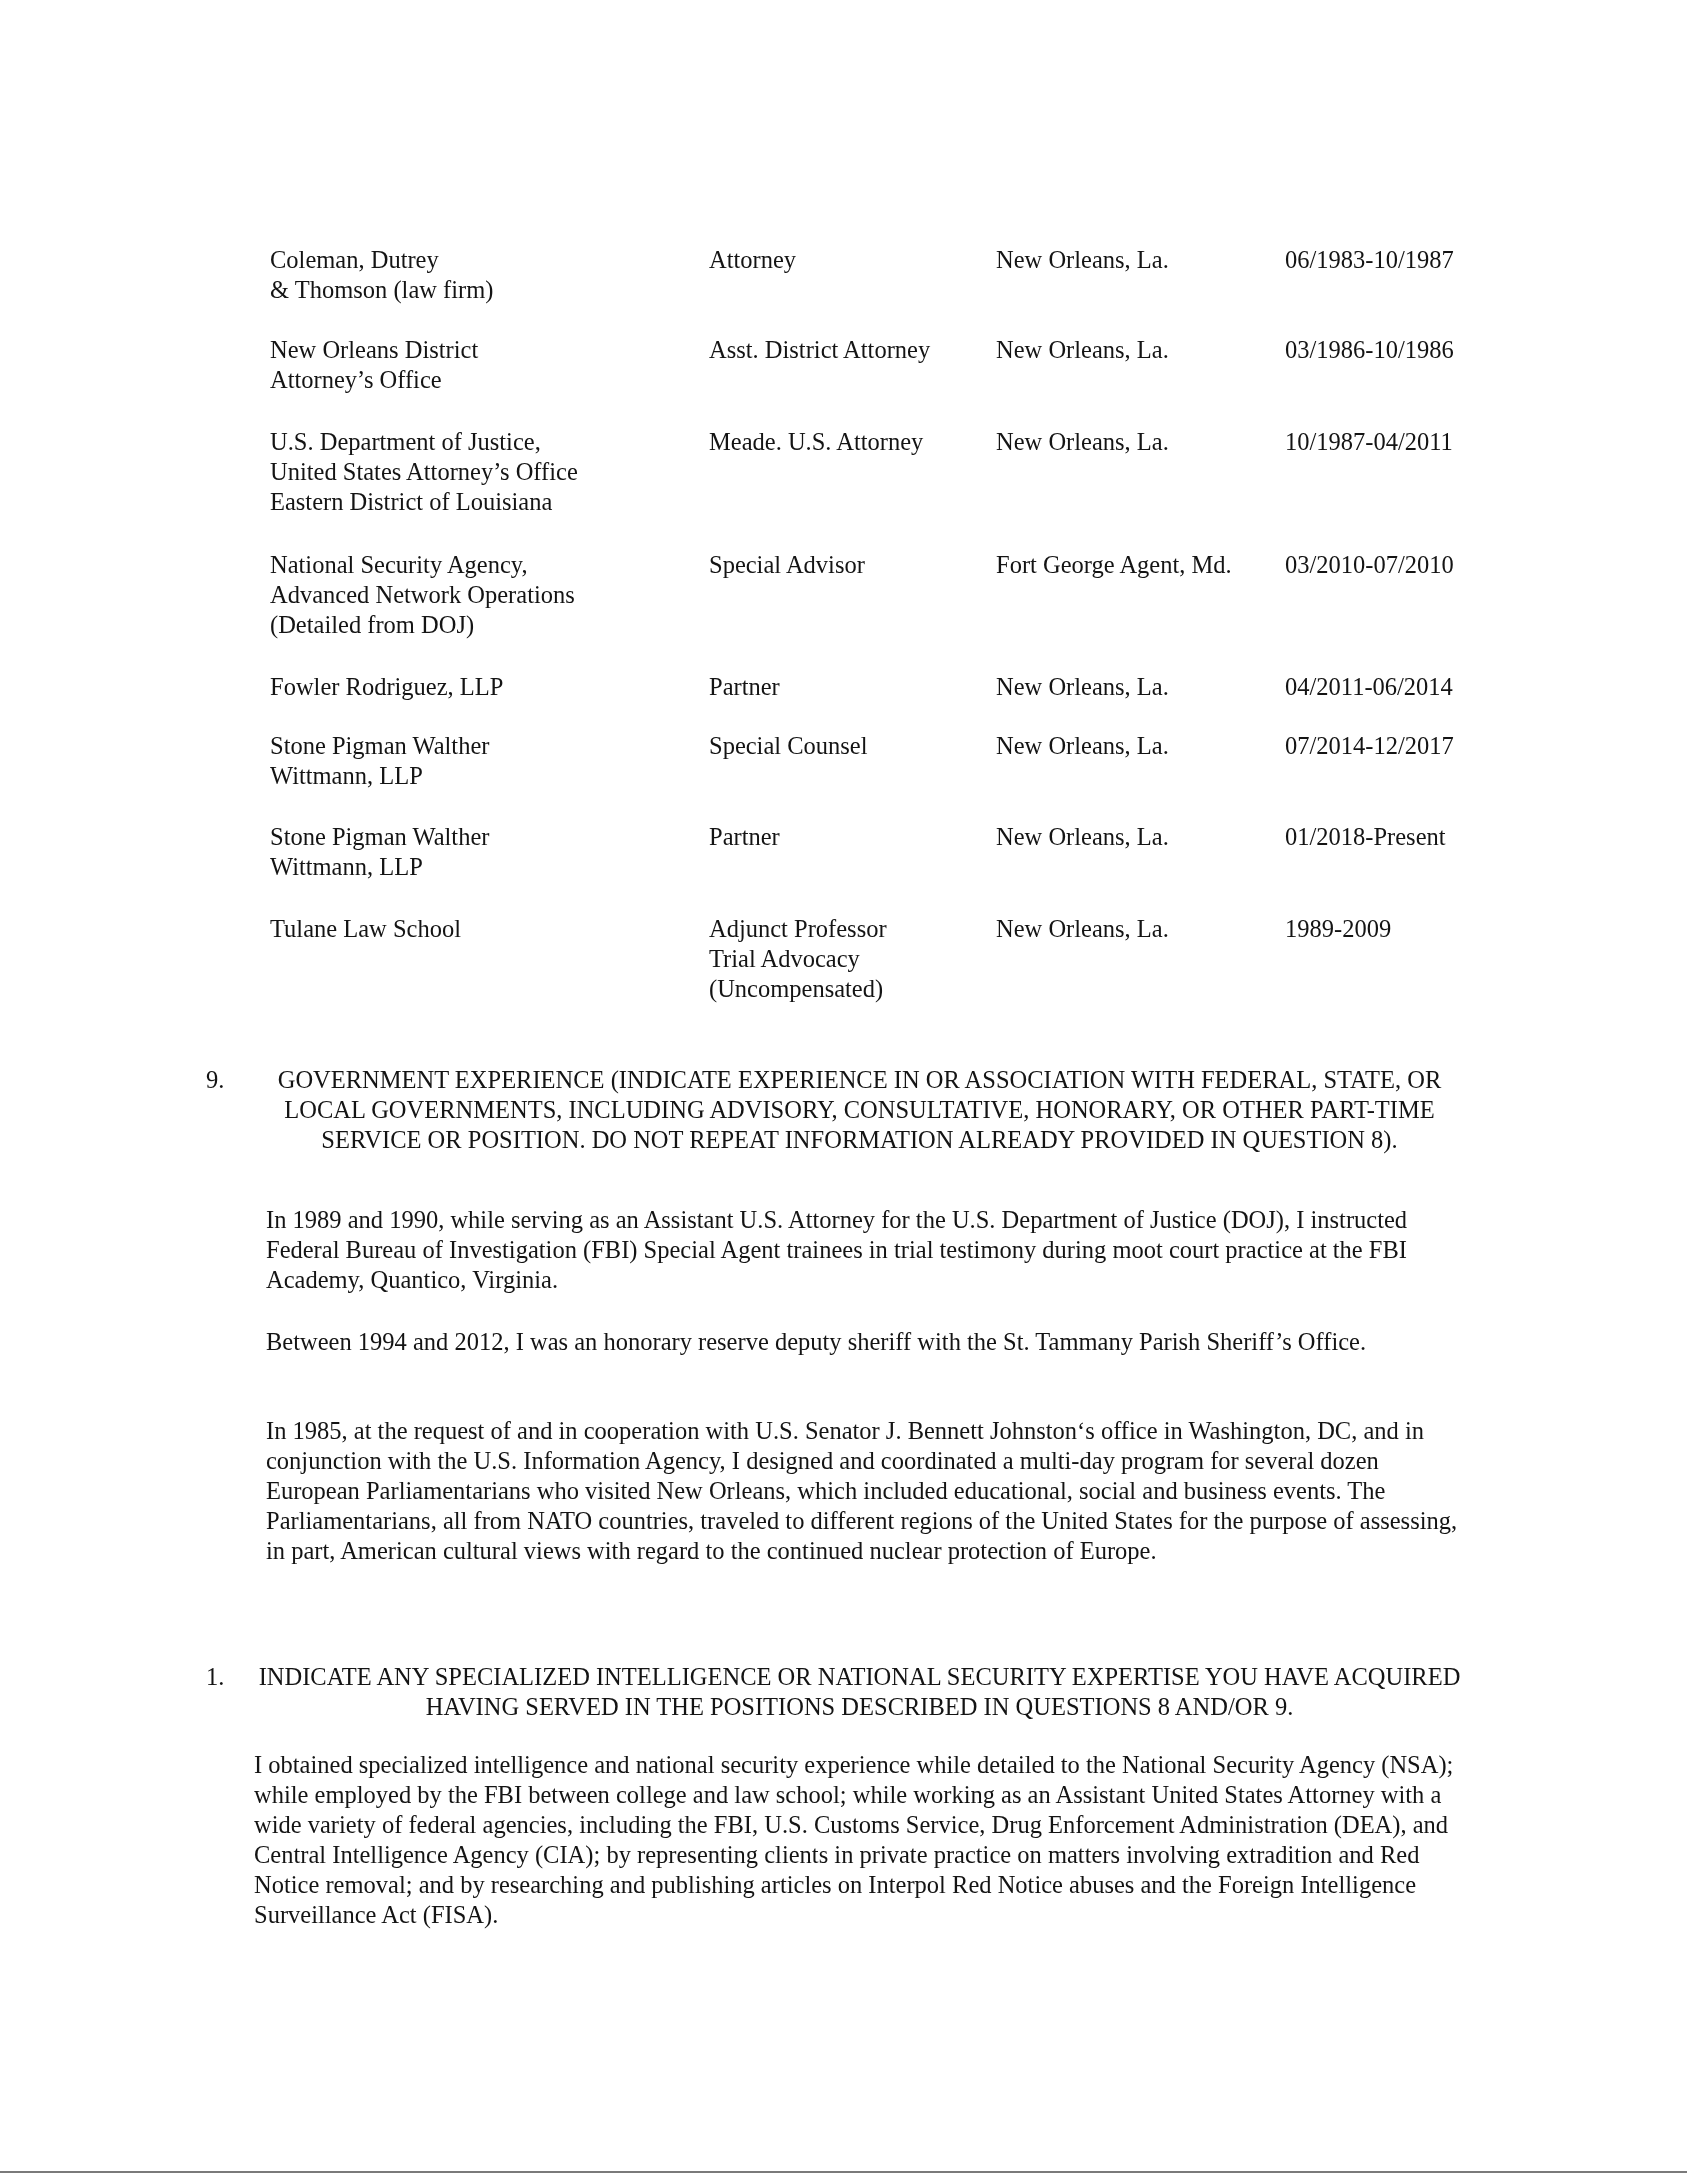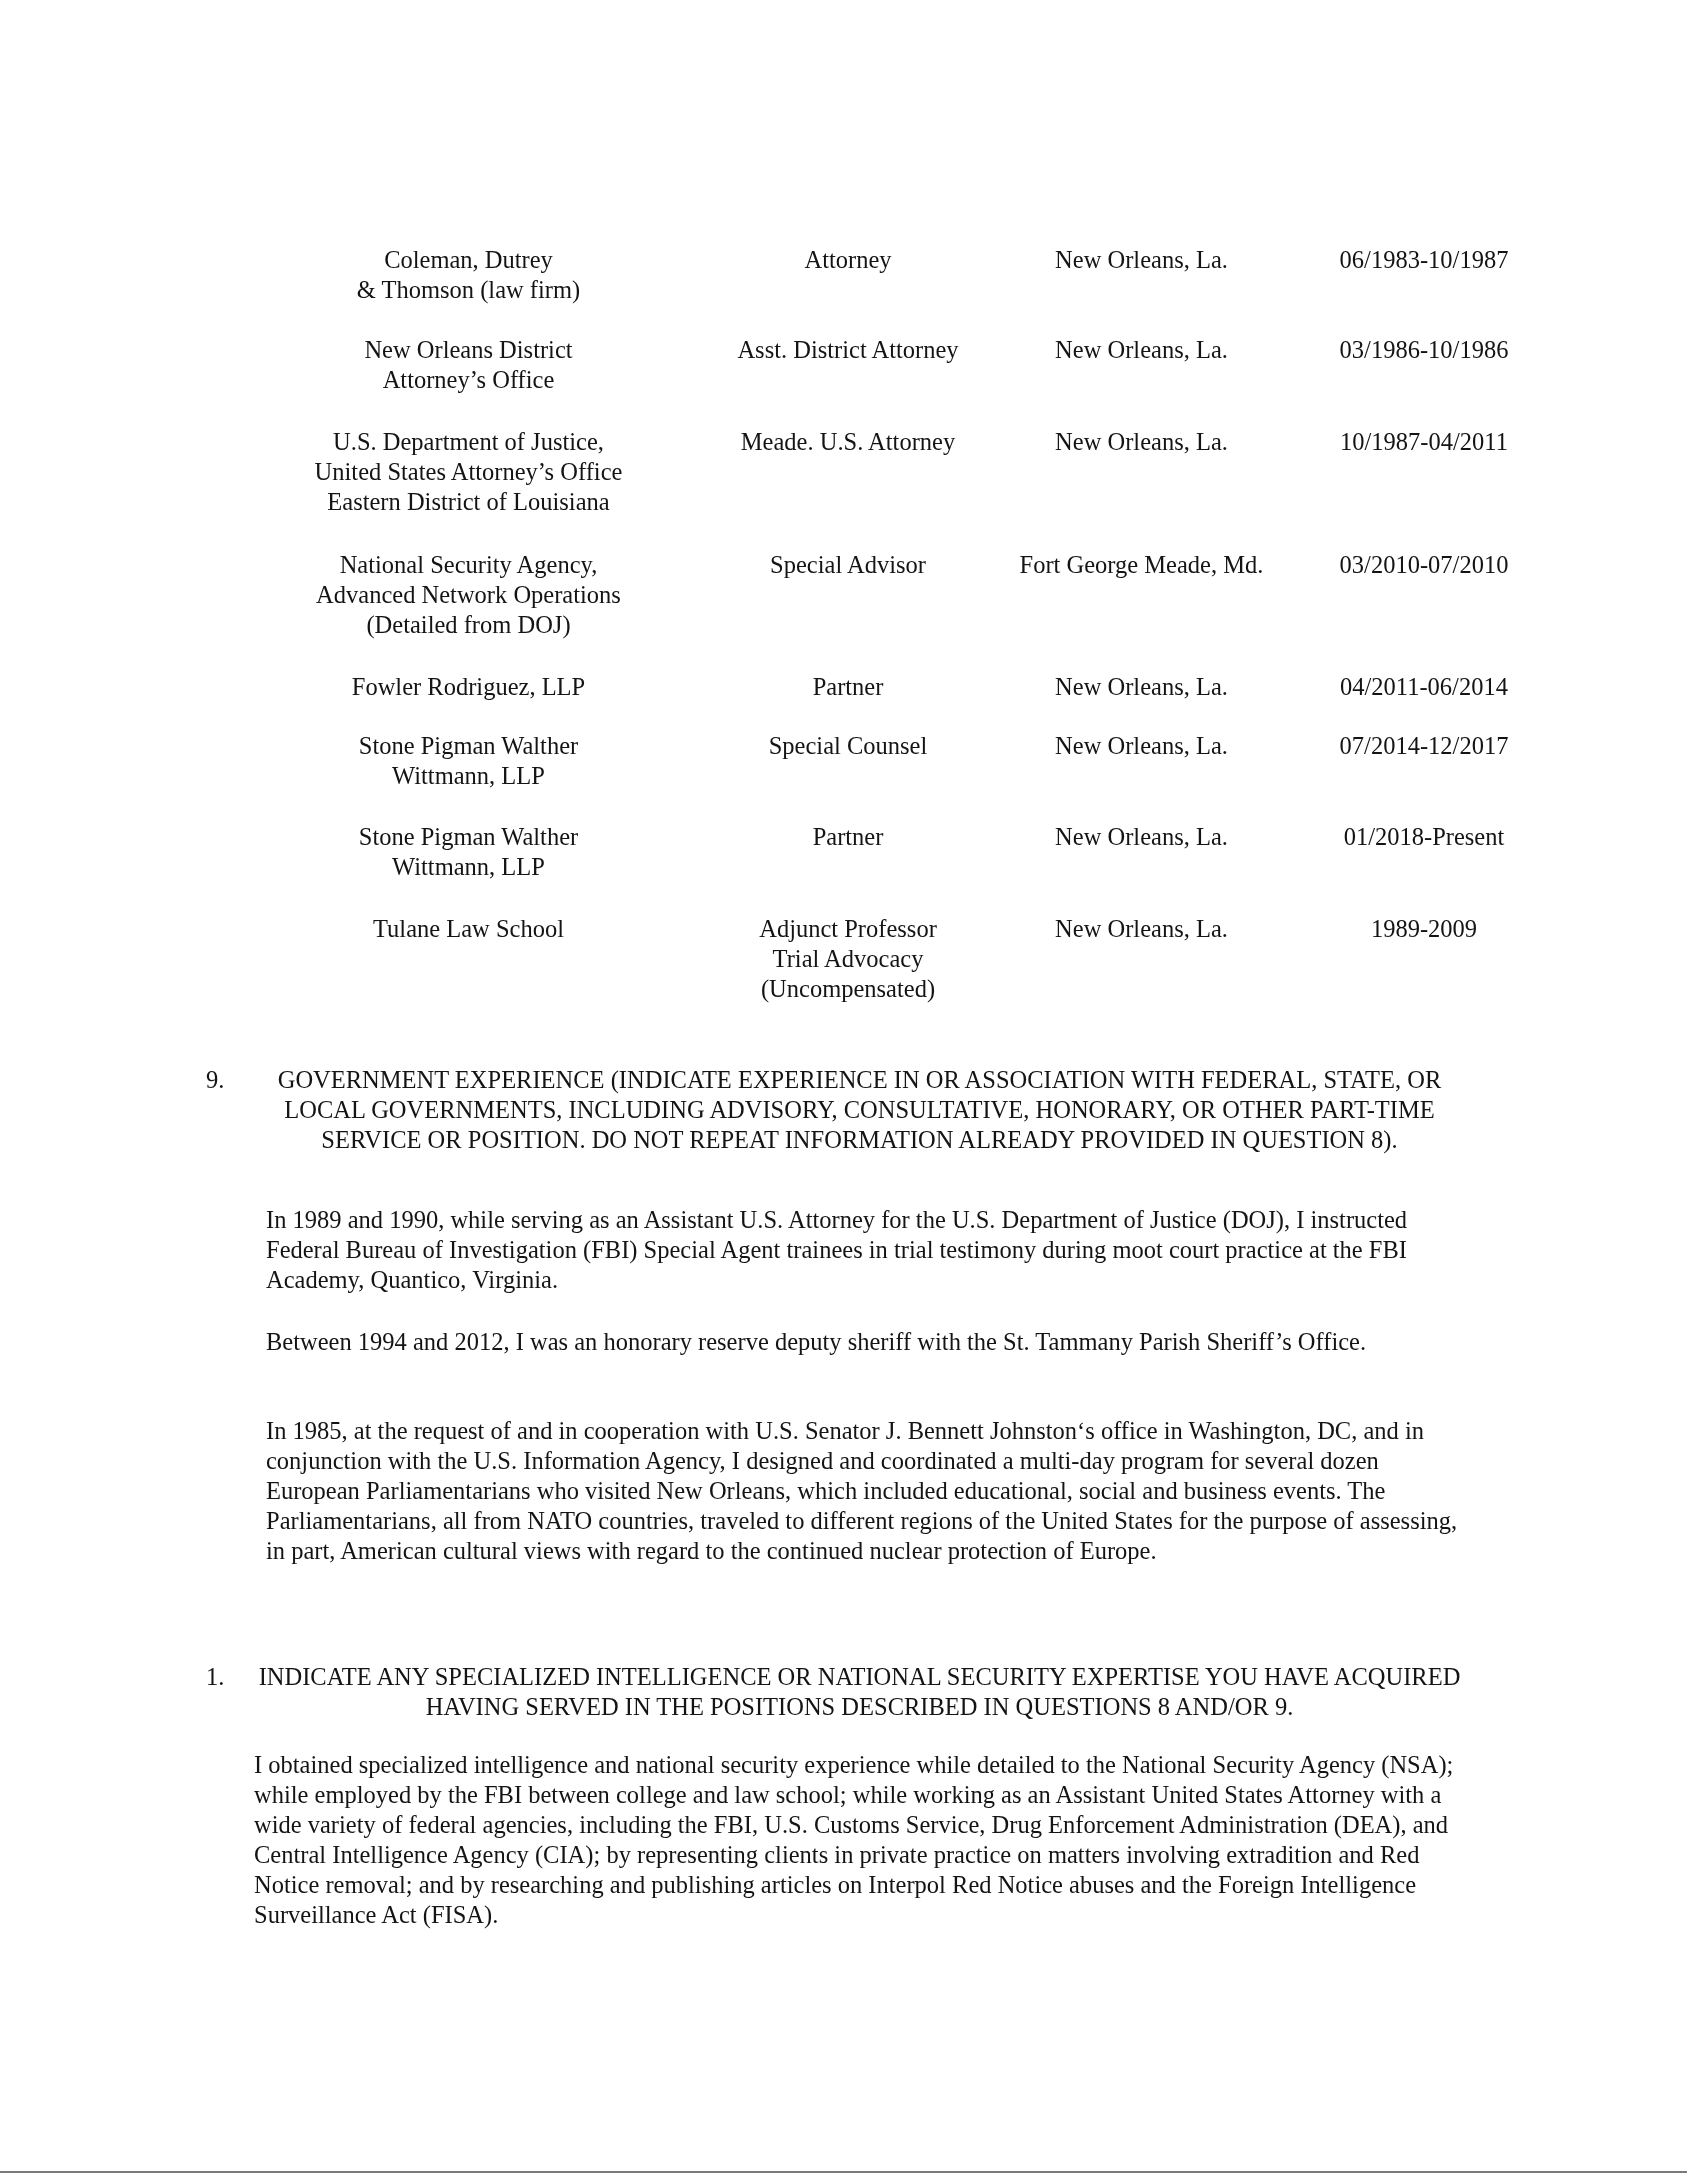--- a/index.html
+++ b/index.html
@@ -2,21 +2,21 @@
 <html style="font-size:10.6px"><head>
 <meta charset="utf-8">
 <style>
   html, body { margin: 0; padding: 0; background: #ffffff; }
   body {
     width: 1687px; height: 2183px; position: relative; overflow: hidden;
     font-family: "Liberation Serif", "DejaVu Serif", serif;
     color: #141414; font-size: 24.5px; line-height: 30px;
   }
   .row { position: absolute; left: 0; width: 1687px; }
-  .cell { position: absolute; top: 0; white-space: pre-line; text-align: center; }
+  .cell { position: absolute; top: 0; white-space: pre-line; }
   .c1 { left: 270px; width: 397px; }
   .c2 { left: 709px; width: 278px; }
   .c3 { left: 996px; width: 291px; }
   .c4 { left: 1261px; width: 278px; margin-left: 24px; }
   .q { position: absolute; left: 206px; width: 1257px; }
   .q .num { position: absolute; left: 0; top: 0; }
   .q .txt { position: absolute; left: 48px; top: 0; width: 1211px; text-align: center; }
   .p { position: absolute; left: 266px; width: 1197px; text-align: left; }
   .bottom-line { position: absolute; left: 0; top: 2171px; width: 1687px; height: 2px; background: #7a7a7a; }
 </style>
@@ -44,21 +44,21 @@
 Eastern District of Louisiana</div>
     <div class="cell c2">Meade. U.S. Attorney</div>
     <div class="cell c3">New Orleans, La.</div>
     <div class="cell c4">10/1987-04/2011</div>
   </div>
   <div class="row" style="top:550px">
     <div class="cell c1">National Security Agency,
 Advanced Network Operations
 (Detailed from DOJ)</div>
     <div class="cell c2">Special Advisor</div>
-    <div class="cell c3">Fort George Meade, Md.</div>
+    <div class="cell c3">Fort George Agent, Md.</div>
     <div class="cell c4">03/2010-07/2010</div>
   </div>
   <div class="row" style="top:672px">
     <div class="cell c1">Fowler Rodriguez, LLP</div>
     <div class="cell c2">Partner</div>
     <div class="cell c3">New Orleans, La.</div>
     <div class="cell c4">04/2011-06/2014</div>
   </div>
   <div class="row" style="top:731px">
     <div class="cell c1">Stone Pigman Walther

